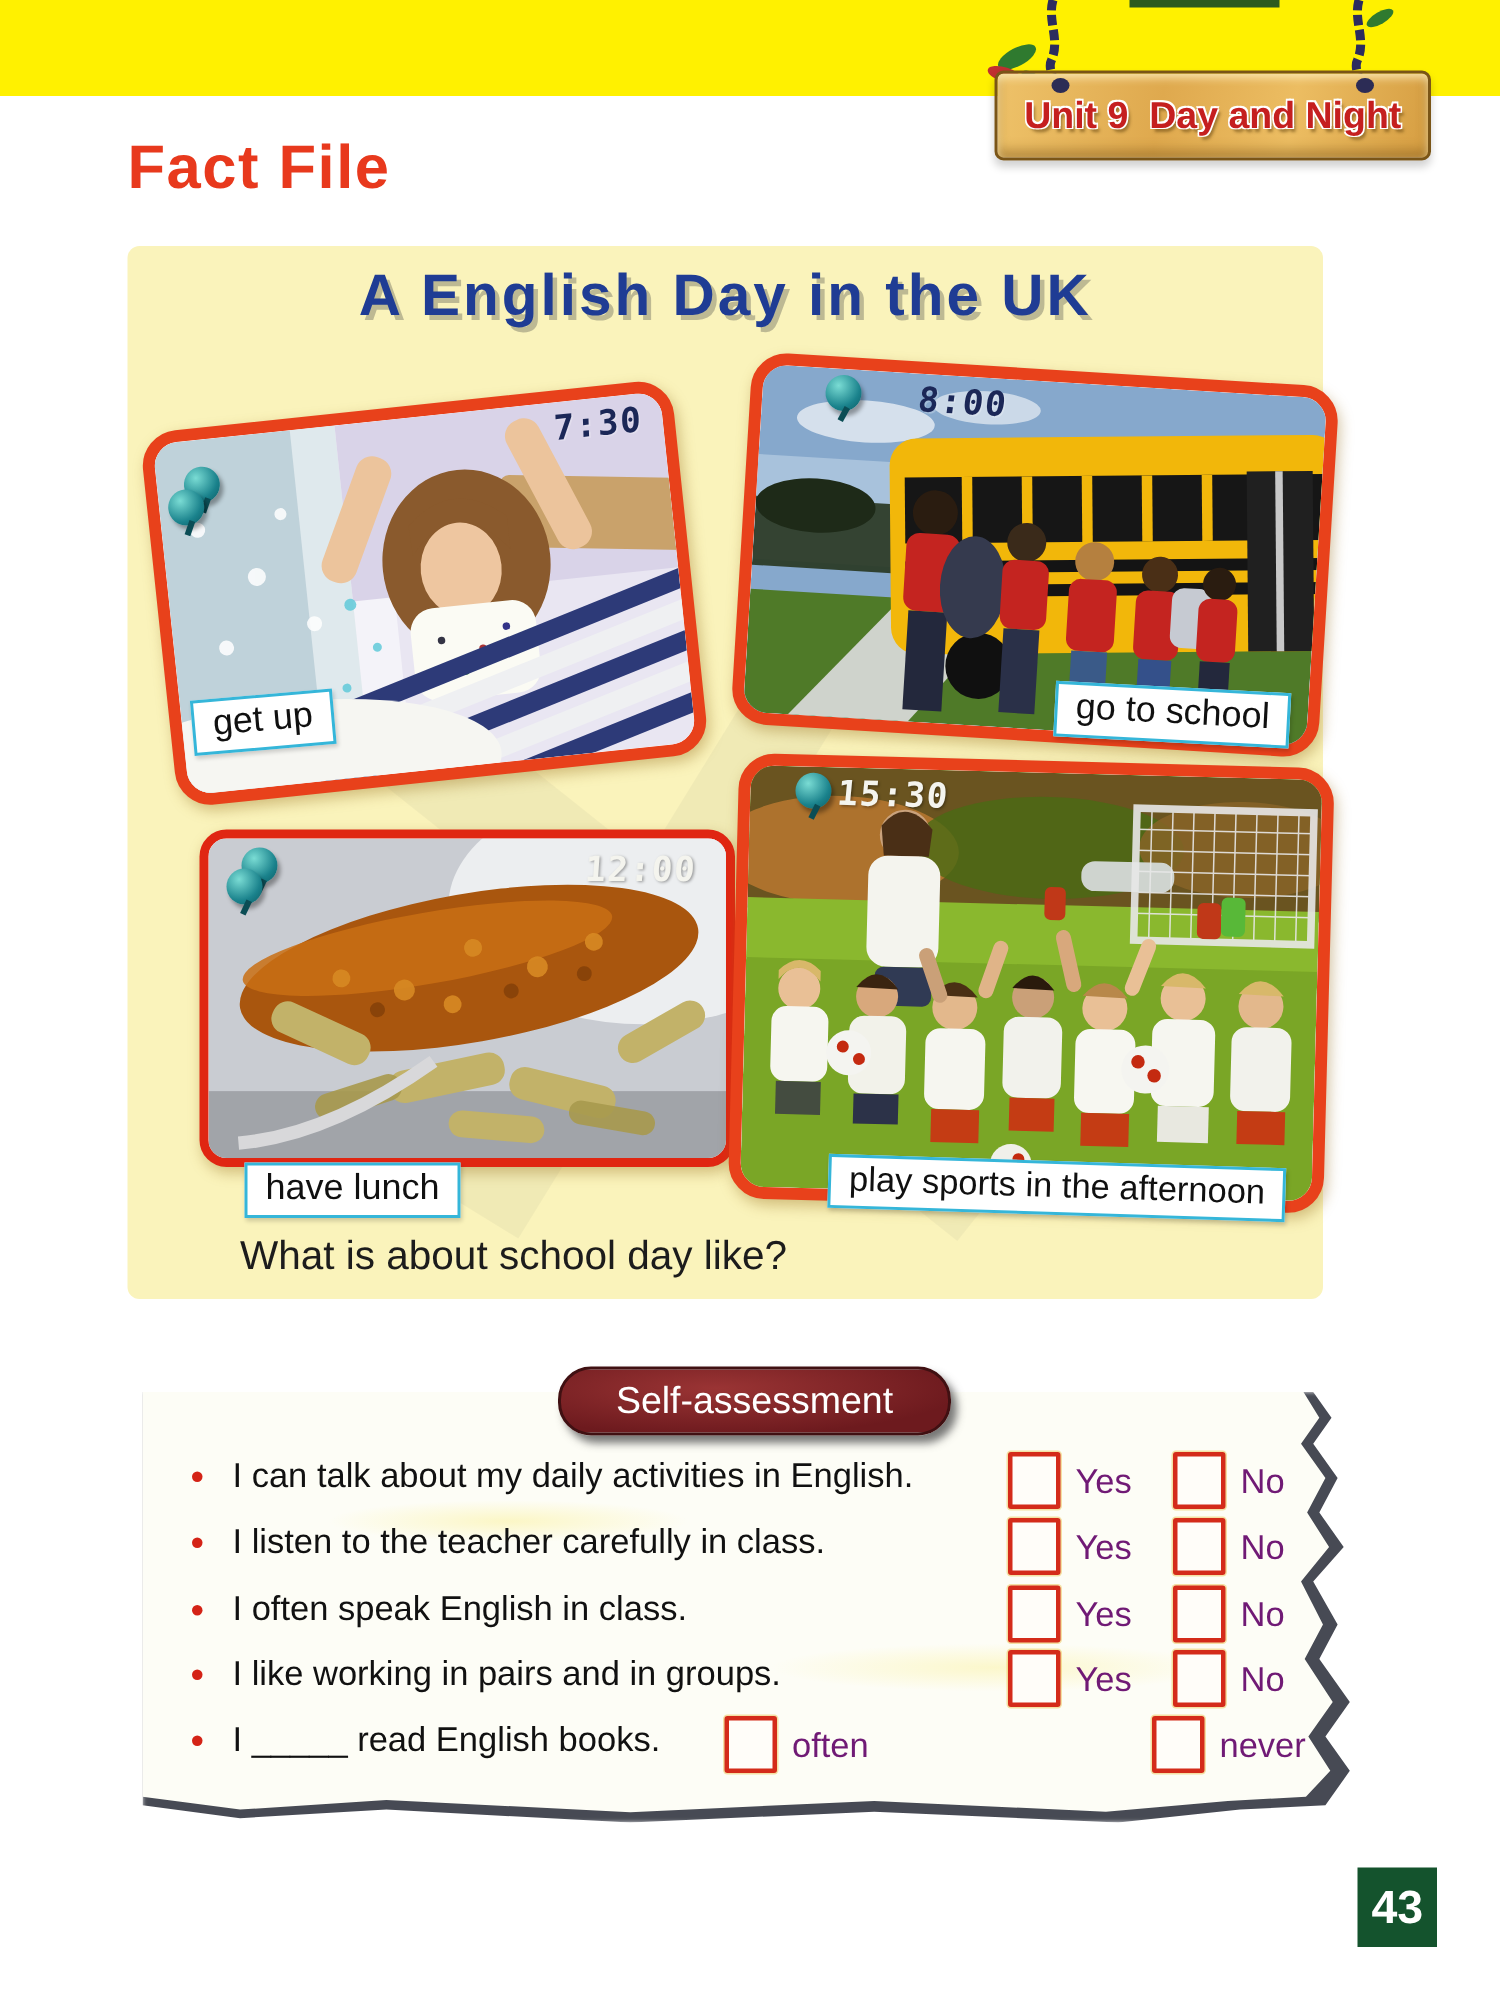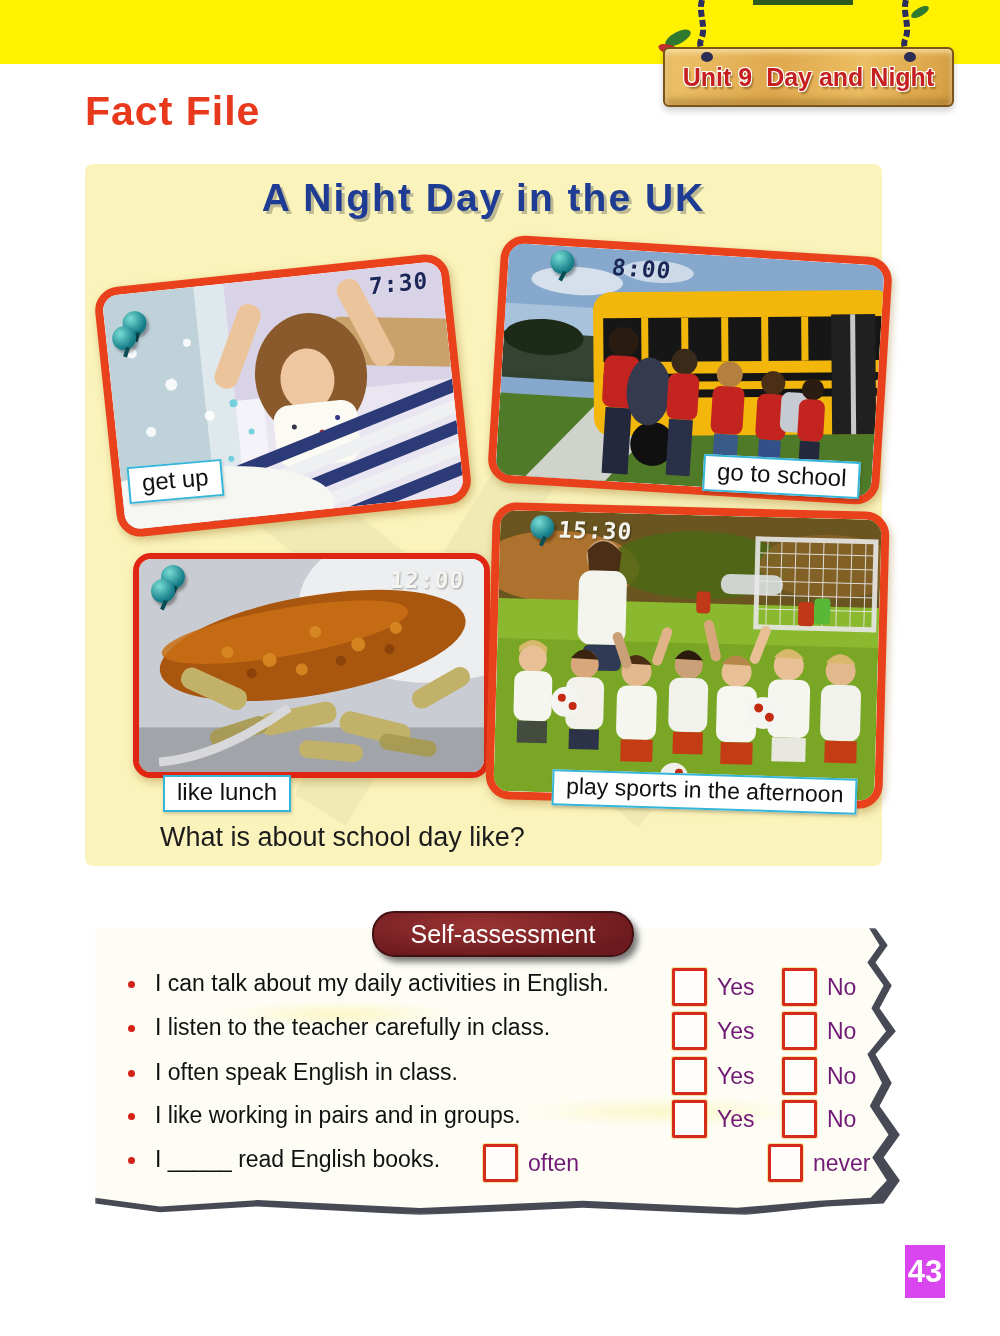--- a/index.html
+++ b/index.html
@@ -80,21 +80,21 @@
   .sa-row{position:absolute;left:0;width:100%;height:36px;}
   .sa-row .bullet{position:absolute;left:33px;top:13px;width:7px;height:7px;border-radius:50%;background:#d42316;}
   .sa-row .rowtext{position:absolute;left:60px;top:2px;font-size:23px;color:#111;}
   .opt{position:absolute;top:0;display:flex;align-items:center;gap:10px;}
   .optlabel{font-size:23px;color:#701a75;}
   .cbox{width:29px;height:32px;border:3px solid #d42b1a;border-radius:2px;background:#fffdf9;box-shadow:0 0 0 1px rgba(230,180,40,.4);}
   .row0{top:40px;} .row1{top:84px;} .row2{top:129px;} .row3{top:172px;} .row4{top:216px;}
   .opt-a{left:577px;} .opt-b{left:687px;}
   .opt-c{left:388px;justify-content:space-between;} .opt-d{left:500px;} .opt-e{left:673px;}
 
-  .pagenum{position:absolute;left:905px;top:1245px;width:40px;height:53px;background:#d946ef;
+  .pagenum{position:absolute;left:905px;top:1245px;width:53px;height:53px;background:#14532d;
         color:#fff;font-size:31px;font-weight:bold;display:flex;align-items:center;justify-content:center;}
 </style>
 </head>
 <body>
 
 <div id="page">
 
   <div class="topbar"></div>
   <div class="greenstrip"></div>
 
@@ -114,21 +114,21 @@
   <div class="fact-file">Fact File</div>
 
   <div class="panel"></div>
 
   <svg class="watermark" width="720" height="580">
     <path d="M80 120 L520 470" stroke="#555" stroke-width="70" fill="none"></path>
     <path d="M420 90 L180 480" stroke="#555" stroke-width="60" fill="none"></path>
     <path d="M300 300 L680 420" stroke="#555" stroke-width="55" fill="none"></path>
   </svg>
 
-  <div class="panel-title">A Night Day in the UK</div>
+  <div class="panel-title">A English Day in the UK</div>
 
   <div class="photo photo1">
     <svg viewBox="0 0 340 235" preserveAspectRatio="none">
       <rect width="340" height="235" fill="#e9e6f2"></rect>
       <rect width="122" height="235" fill="#bfd2da"></rect>
       <g fill="#ffffff" opacity="0.85">
         <circle cx="24" cy="60" r="5"></circle>
           <circle cx="60" cy="95" r="6"></circle>
           <circle cx="35" cy="140" r="5"></circle>
         <circle cx="80" cy="55" r="4"></circle>
@@ -327,21 +327,21 @@
             <circle cx="185" cy="258" r="4" fill="#c42a10"></circle>
         </g>
       </g>
     </svg>
     <span class="clock light">15:30</span>
     <div class="pin" style="left:30px;top:4px;"></div>
   </div>
 
   <div class="plabel lab1">get up</div>
   <div class="plabel lab2">go to school</div>
-  <div class="plabel lab3">like lunch</div>
+  <div class="plabel lab3">have lunch</div>
   <div class="plabel lab4">play sports in the afternoon</div>
 
   <div class="question">What is about school day like?</div>
 
   <div class="sa">
     <div class="torn-bg"></div>
     <div class="torn-fg"></div>
 
     <div class="sa-row row0">
       <span class="bullet"></span>

